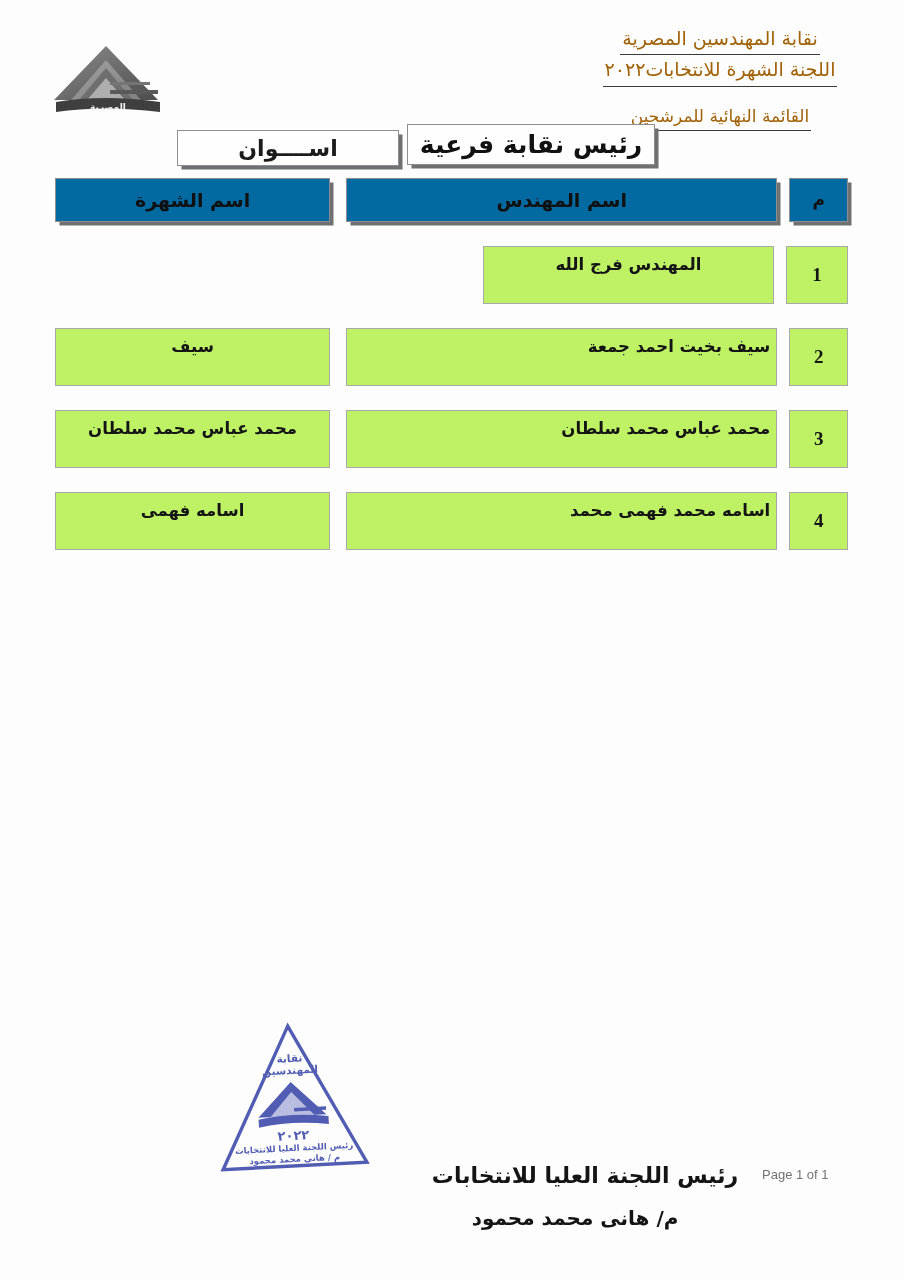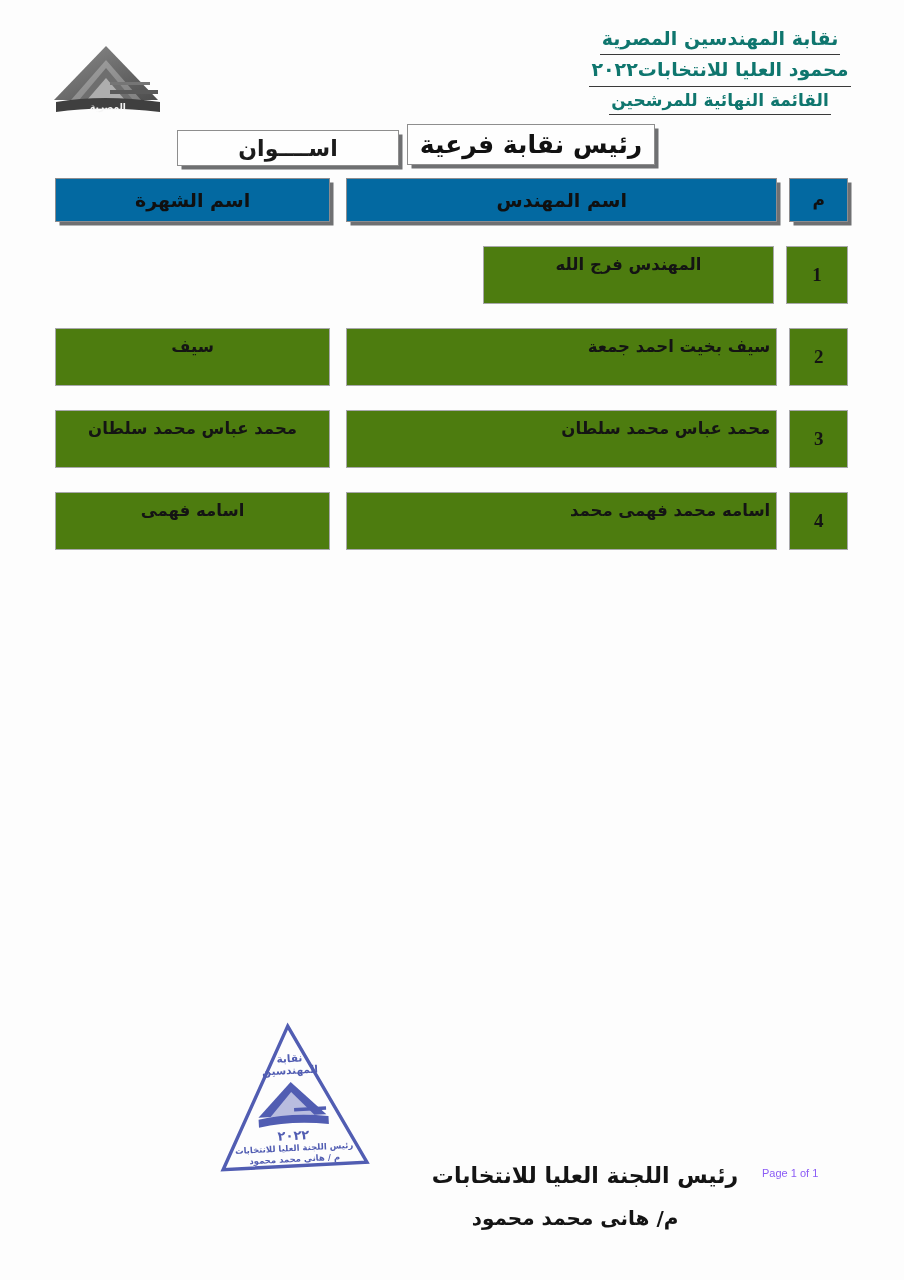--- a/index.html
+++ b/index.html
@@ -22,34 +22,34 @@
   
   #letterhead {
     position: absolute;
     top: 24px;
     right: 34px;
     width: 300px;
     text-align: center;
   }
   .lh-line {
     display: block;
-    font-weight: bold;
-    color: #0f766e;
+    font-weight: normal;
+    color: #a16207;
     letter-spacing: 0px;
     line-height: 1.55;
     white-space: nowrap;
   }
   .lh-line > span {
     border-bottom: 1.6px solid #3a3a3a;
     padding: 0 2px 1px 2px;
     display: inline-block;
   }
   .lh-1 { font-size: 19px; }
   .lh-2 { font-size: 19px; }
-  .lh-3 { font-size: 17px; }
+  .lh-3 { font-size: 17px; margin-top: 16px; }
 
   
   #logo {
     position: absolute;
     top: 42px;
     left: 48px;
     width: 120px;
     height: 72px;
   }
   #logo svg { display: block; }
@@ -97,21 +97,21 @@
     right: 56px;
     width: 793px;
   }
   .row {
     display: flex;
     flex-direction: row;
     align-items: flex-start;
   }
   .cell {
     box-sizing: border-box;
-    background: #4d7c0f;
+    background: #bef264;
     border: 1.1px solid #a8a8ab;
     display: flex;
     align-items: flex-start;
     padding-top: 7px;
     overflow: hidden;
   }
   .cell .t {
     display: block;
     width: 100%;
     font-size: 16.5px;
@@ -193,22 +193,22 @@
   }
   #sig-title { font-size: 22px; margin-right: -266px; }
   #sig-name  { font-size: 20px; margin-top: 18px; margin-right: -246px; }
 
   
   #page-footer {
     position: absolute;
     left: 762px;
     top: 1167px;
     font-family: "Liberation Sans", "DejaVu Sans", sans-serif;
-    font-size: 11px;
-    color: #8b5cf6;
+    font-size: 13px;
+    color: #737373;
     direction: ltr;
     white-space: nowrap;
   }
 </style>
 </head>
 <body>
 
 <div id="page">
 
   <div id="logo">
@@ -225,21 +225,21 @@
       <polygon points="58,36 77,58 39,58" fill="#fdfdfd" opacity="0.45"></polygon>
       <rect x="62" y="48" width="48" height="4" fill="#5a5a5a"></rect>
       <rect x="62" y="40" width="40" height="3" fill="#757575"></rect>
       <path d="M8 60 Q55 52 112 60 L112 70 Q55 63 8 70 Z" fill="#3f3f3f"></path>
       <text x="60" y="68" font-family="DejaVu Sans, sans-serif" font-size="9" fill="#f4f4f4" text-anchor="middle" font-weight="bold">المصرية</text>
     </svg>
   </div>
 
   <div id="letterhead">
     <div class="lh-line lh-1"><span>نقابة المهندسين المصرية</span></div>
-    <div class="lh-line lh-2"><span>محمود العليا للانتخابات٢٠٢٢</span></div>
+    <div class="lh-line lh-2"><span>اللجنة الشهرة للانتخابات٢٠٢٢</span></div>
     <div class="lh-line lh-3"><span>القائمة النهائية للمرشحين</span></div>
   </div>
 
   <div class="title-box" id="title-branch">
     <span class="t">اســــوان</span>
   </div>
   <div class="title-box" id="title-role">
     <span class="t">رئيس نقابة فرعية</span>
   </div>
 

